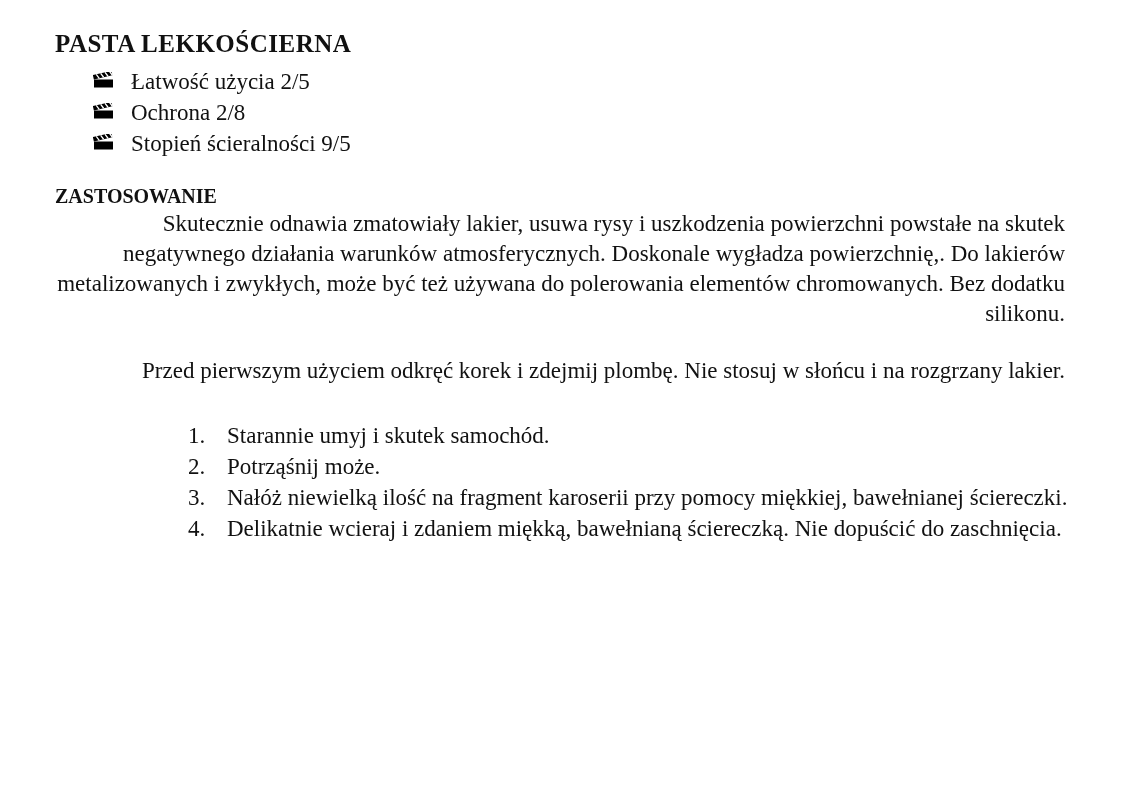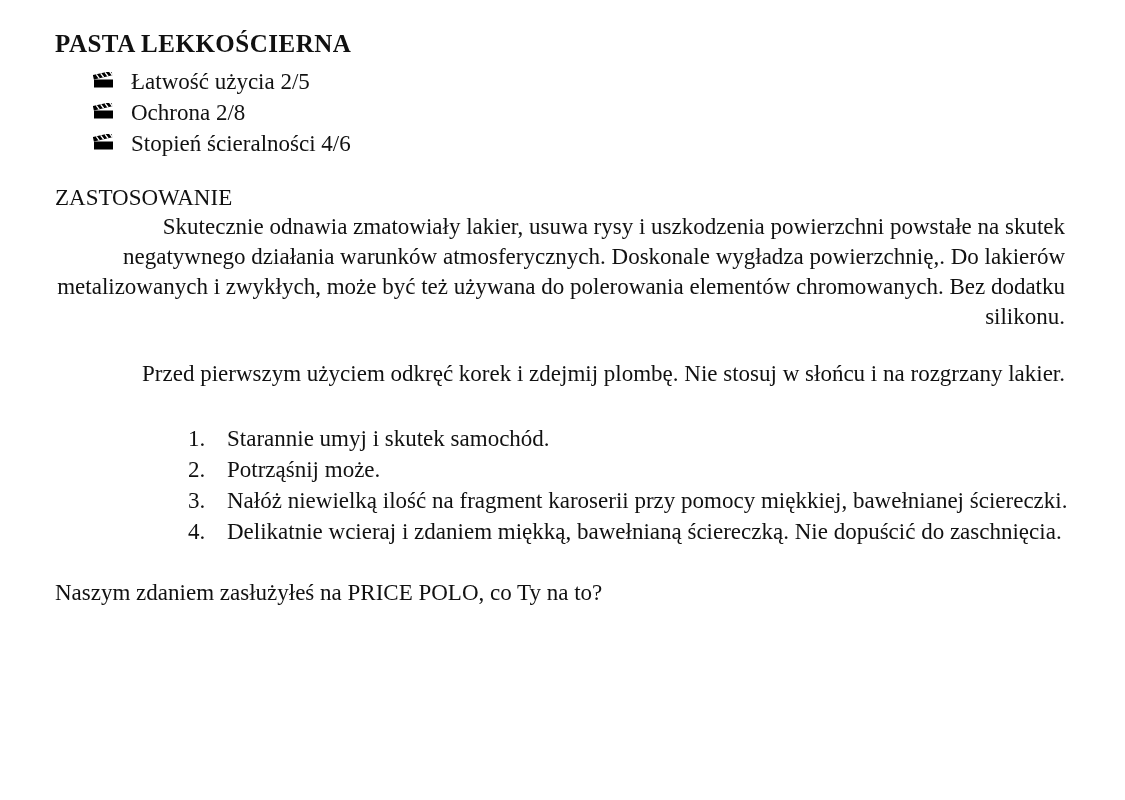--- a/index.html
+++ b/index.html
@@ -34,22 +34,22 @@
     font-size: 23px;
     line-height: 31px;
   }
   .clapper {
     flex: 0 0 auto;
     display: inline-block;
     width: 22px;
     height: 17px;
   }
   .section-heading {
-    font-size: 23px;
-    font-weight: normal;
+    font-size: 20px;
+    font-weight: bold;
     margin: 0 0 1px 0;
   }
   .section-body {
     font-size: 23px;
     line-height: 30px;
     margin: 0 0 27px 0;
     max-width: 1010px;
     text-align: right;
   }
   .steps {
@@ -111,21 +111,21 @@
     <li>
       <span class="clapper">
         <svg width="22" height="17" viewBox="0 0 22 17" aria-hidden="true">
           <rect x="1" y="7.5" width="19" height="8" fill="#000"></rect>
           <g transform="rotate(-13 1 8)">
             <rect x="1" y="3" width="19" height="4.5" fill="#000"></rect>
             <path d="M4.5 3 L6.5 7.5 M9 3 L11 7.5 M13.5 3 L15.5 7.5 M18 3 L20 7.5" stroke="#fff" stroke-width="1.3"></path>
           </g>
         </svg>
       </span>
-      <span>Stopień ścieralności 4/6</span>
+      <span>Stopień ścieralności 9/5</span>
     </li>
   </ul>
 
   <h2 class="section-heading">ZASTOSOWANIE</h2>
   <p class="section-body">Skutecznie odnawia zmatowiały lakier, usuwa rysy i uszkodzenia powierzchni powstałe na skutek negatywnego działania warunków atmosferycznych. Doskonale wygładza powierzchnię,. Do lakierów metalizowanych i zwykłych, może być też używana do polerowania elementów chromowanych. Bez dodatku silikonu.</p>
 
   <p class="section-body">Przed pierwszym użyciem odkręć korek i zdejmij plombę. Nie stosuj w słońcu i na rozgrzany lakier.</p>
 
   <ol class="steps">
     <li>
@@ -139,15 +139,14 @@
     <li>
       <span class="step-num">3.</span>
       <span class="step-text">Nałóż niewielką ilość na fragment karoserii przy pomocy miękkiej, bawełnianej ściereczki.</span>
     </li>
     <li>
       <span class="step-num">4.</span>
       <span class="step-text">Delikatnie wcieraj i zdaniem miękką, bawełnianą ściereczką. Nie dopuścić do zaschnięcia.</span>
     </li>
   </ol>
 
-  <p class="closing">Naszym zdaniem zasłużyłeś na PRICE POLO, co Ty na to?</p>
 
 </div>
 
 </body></html>

